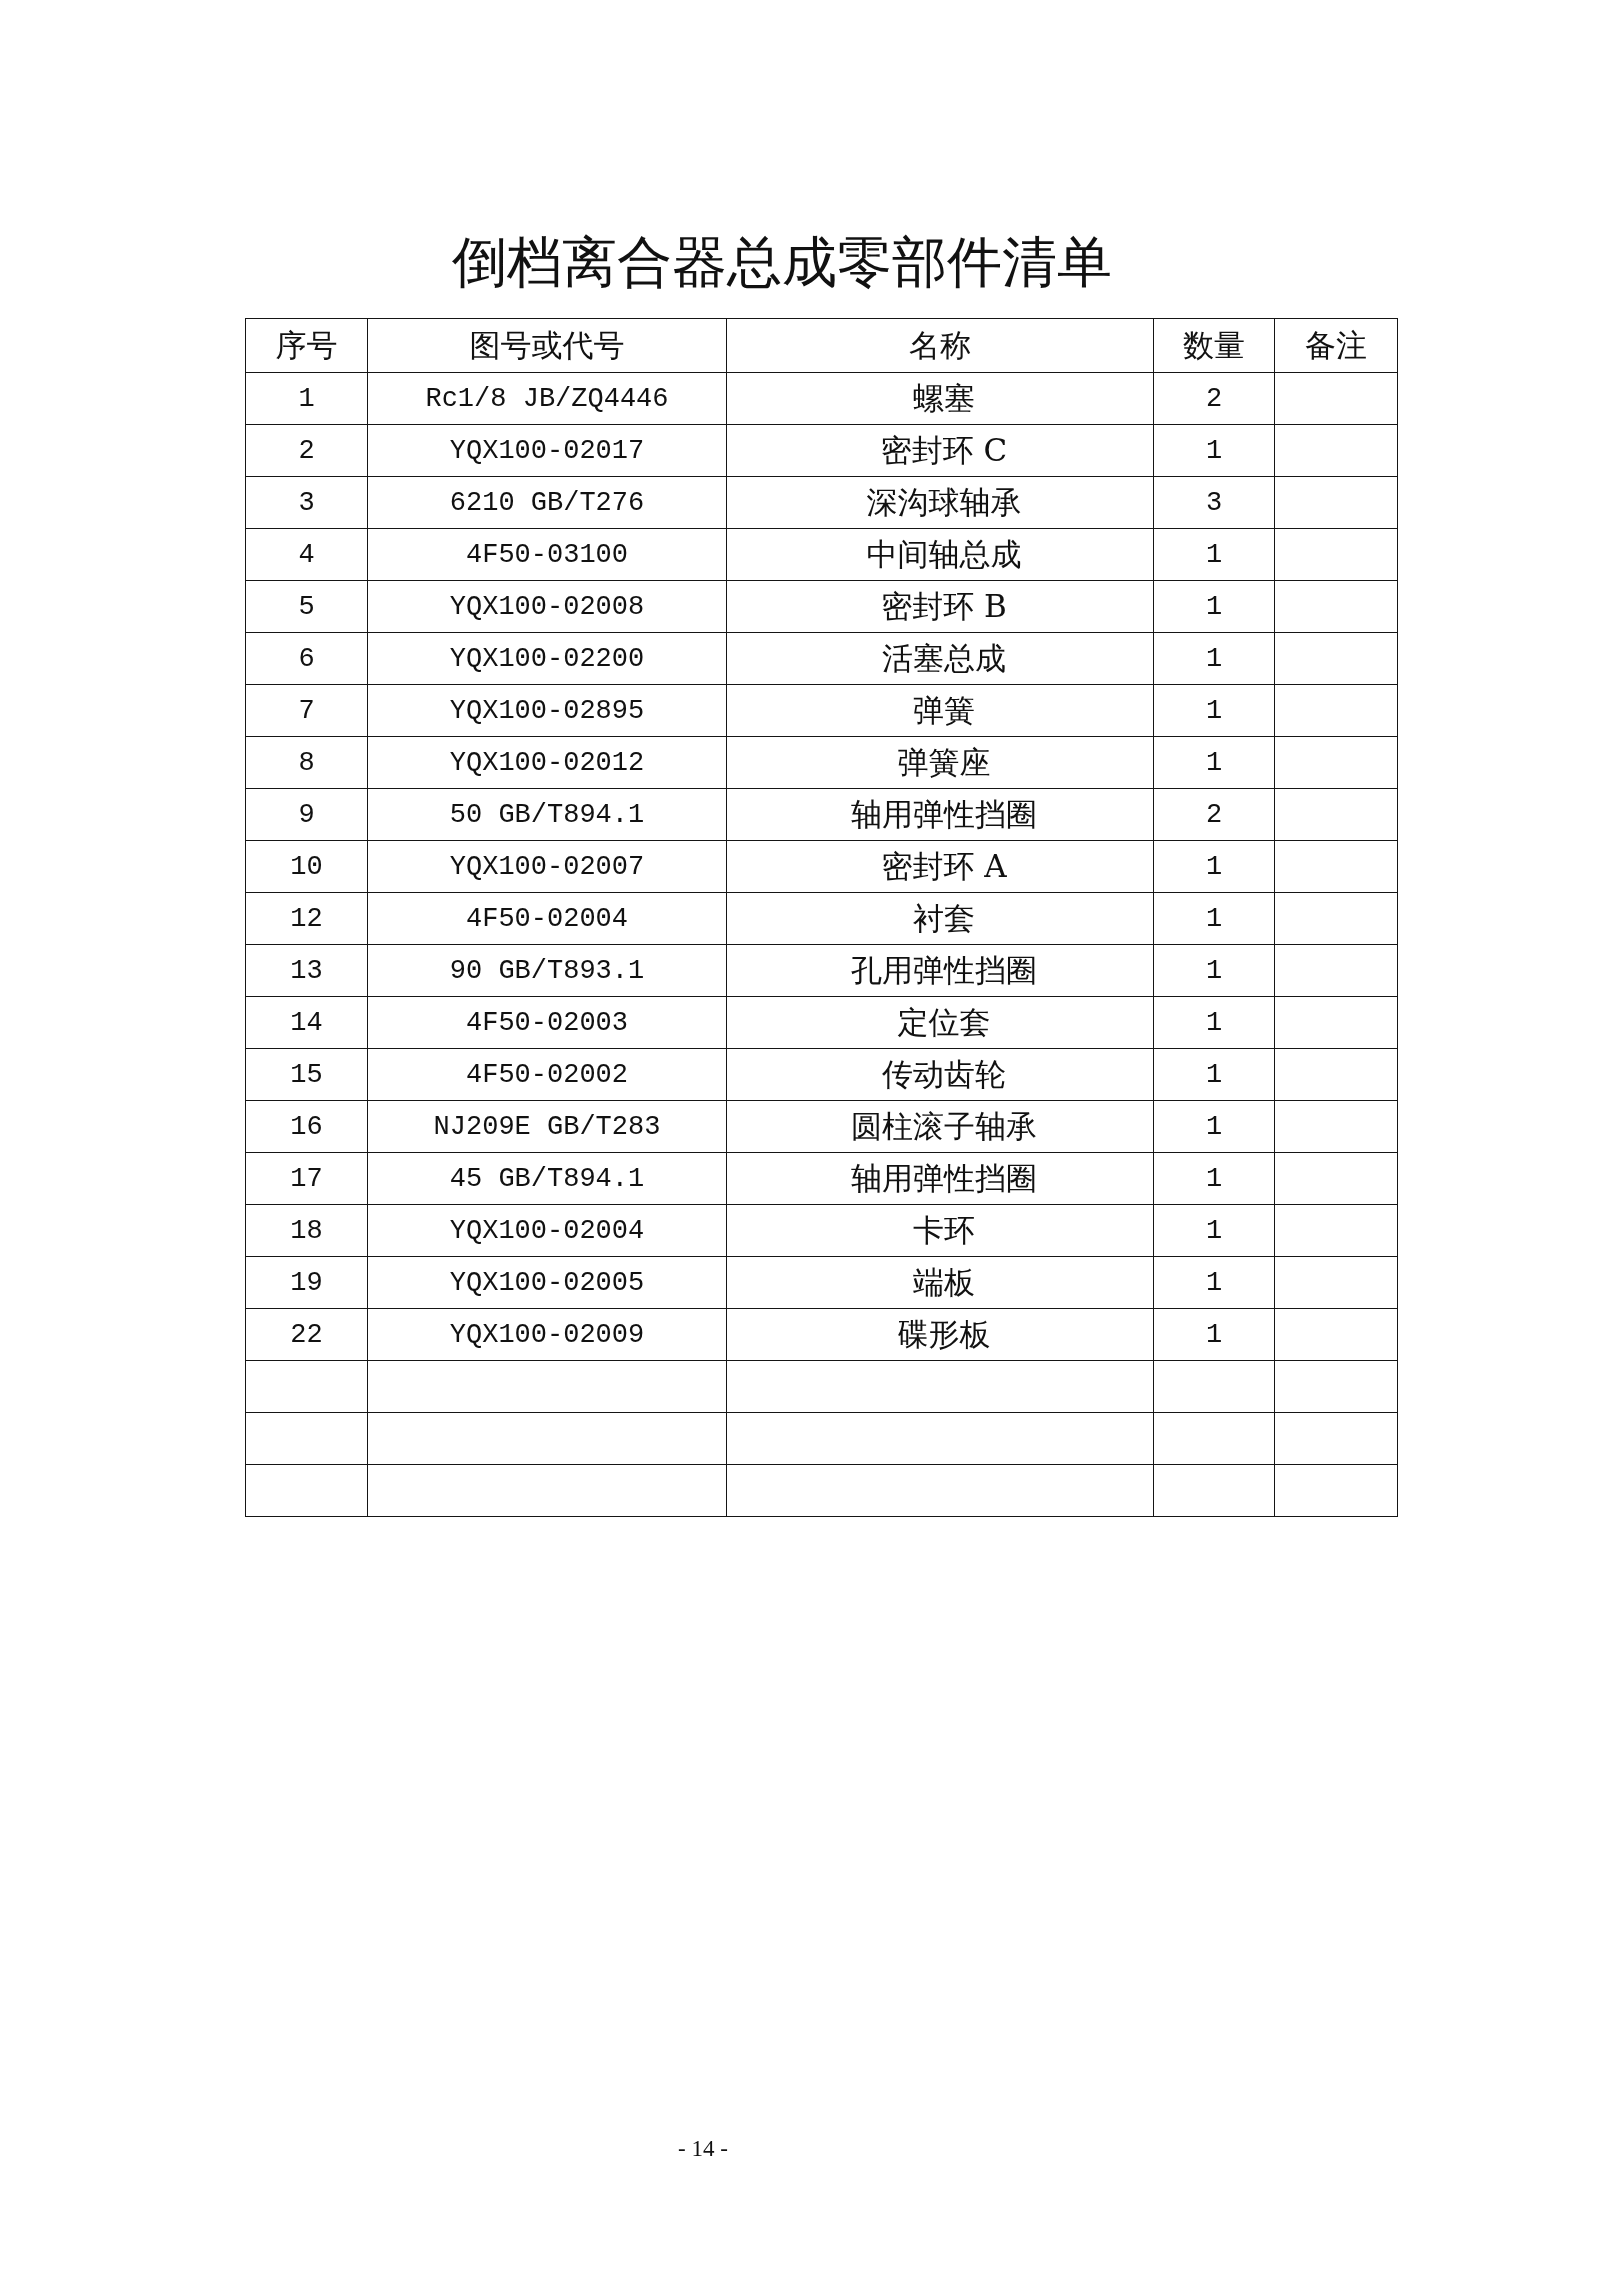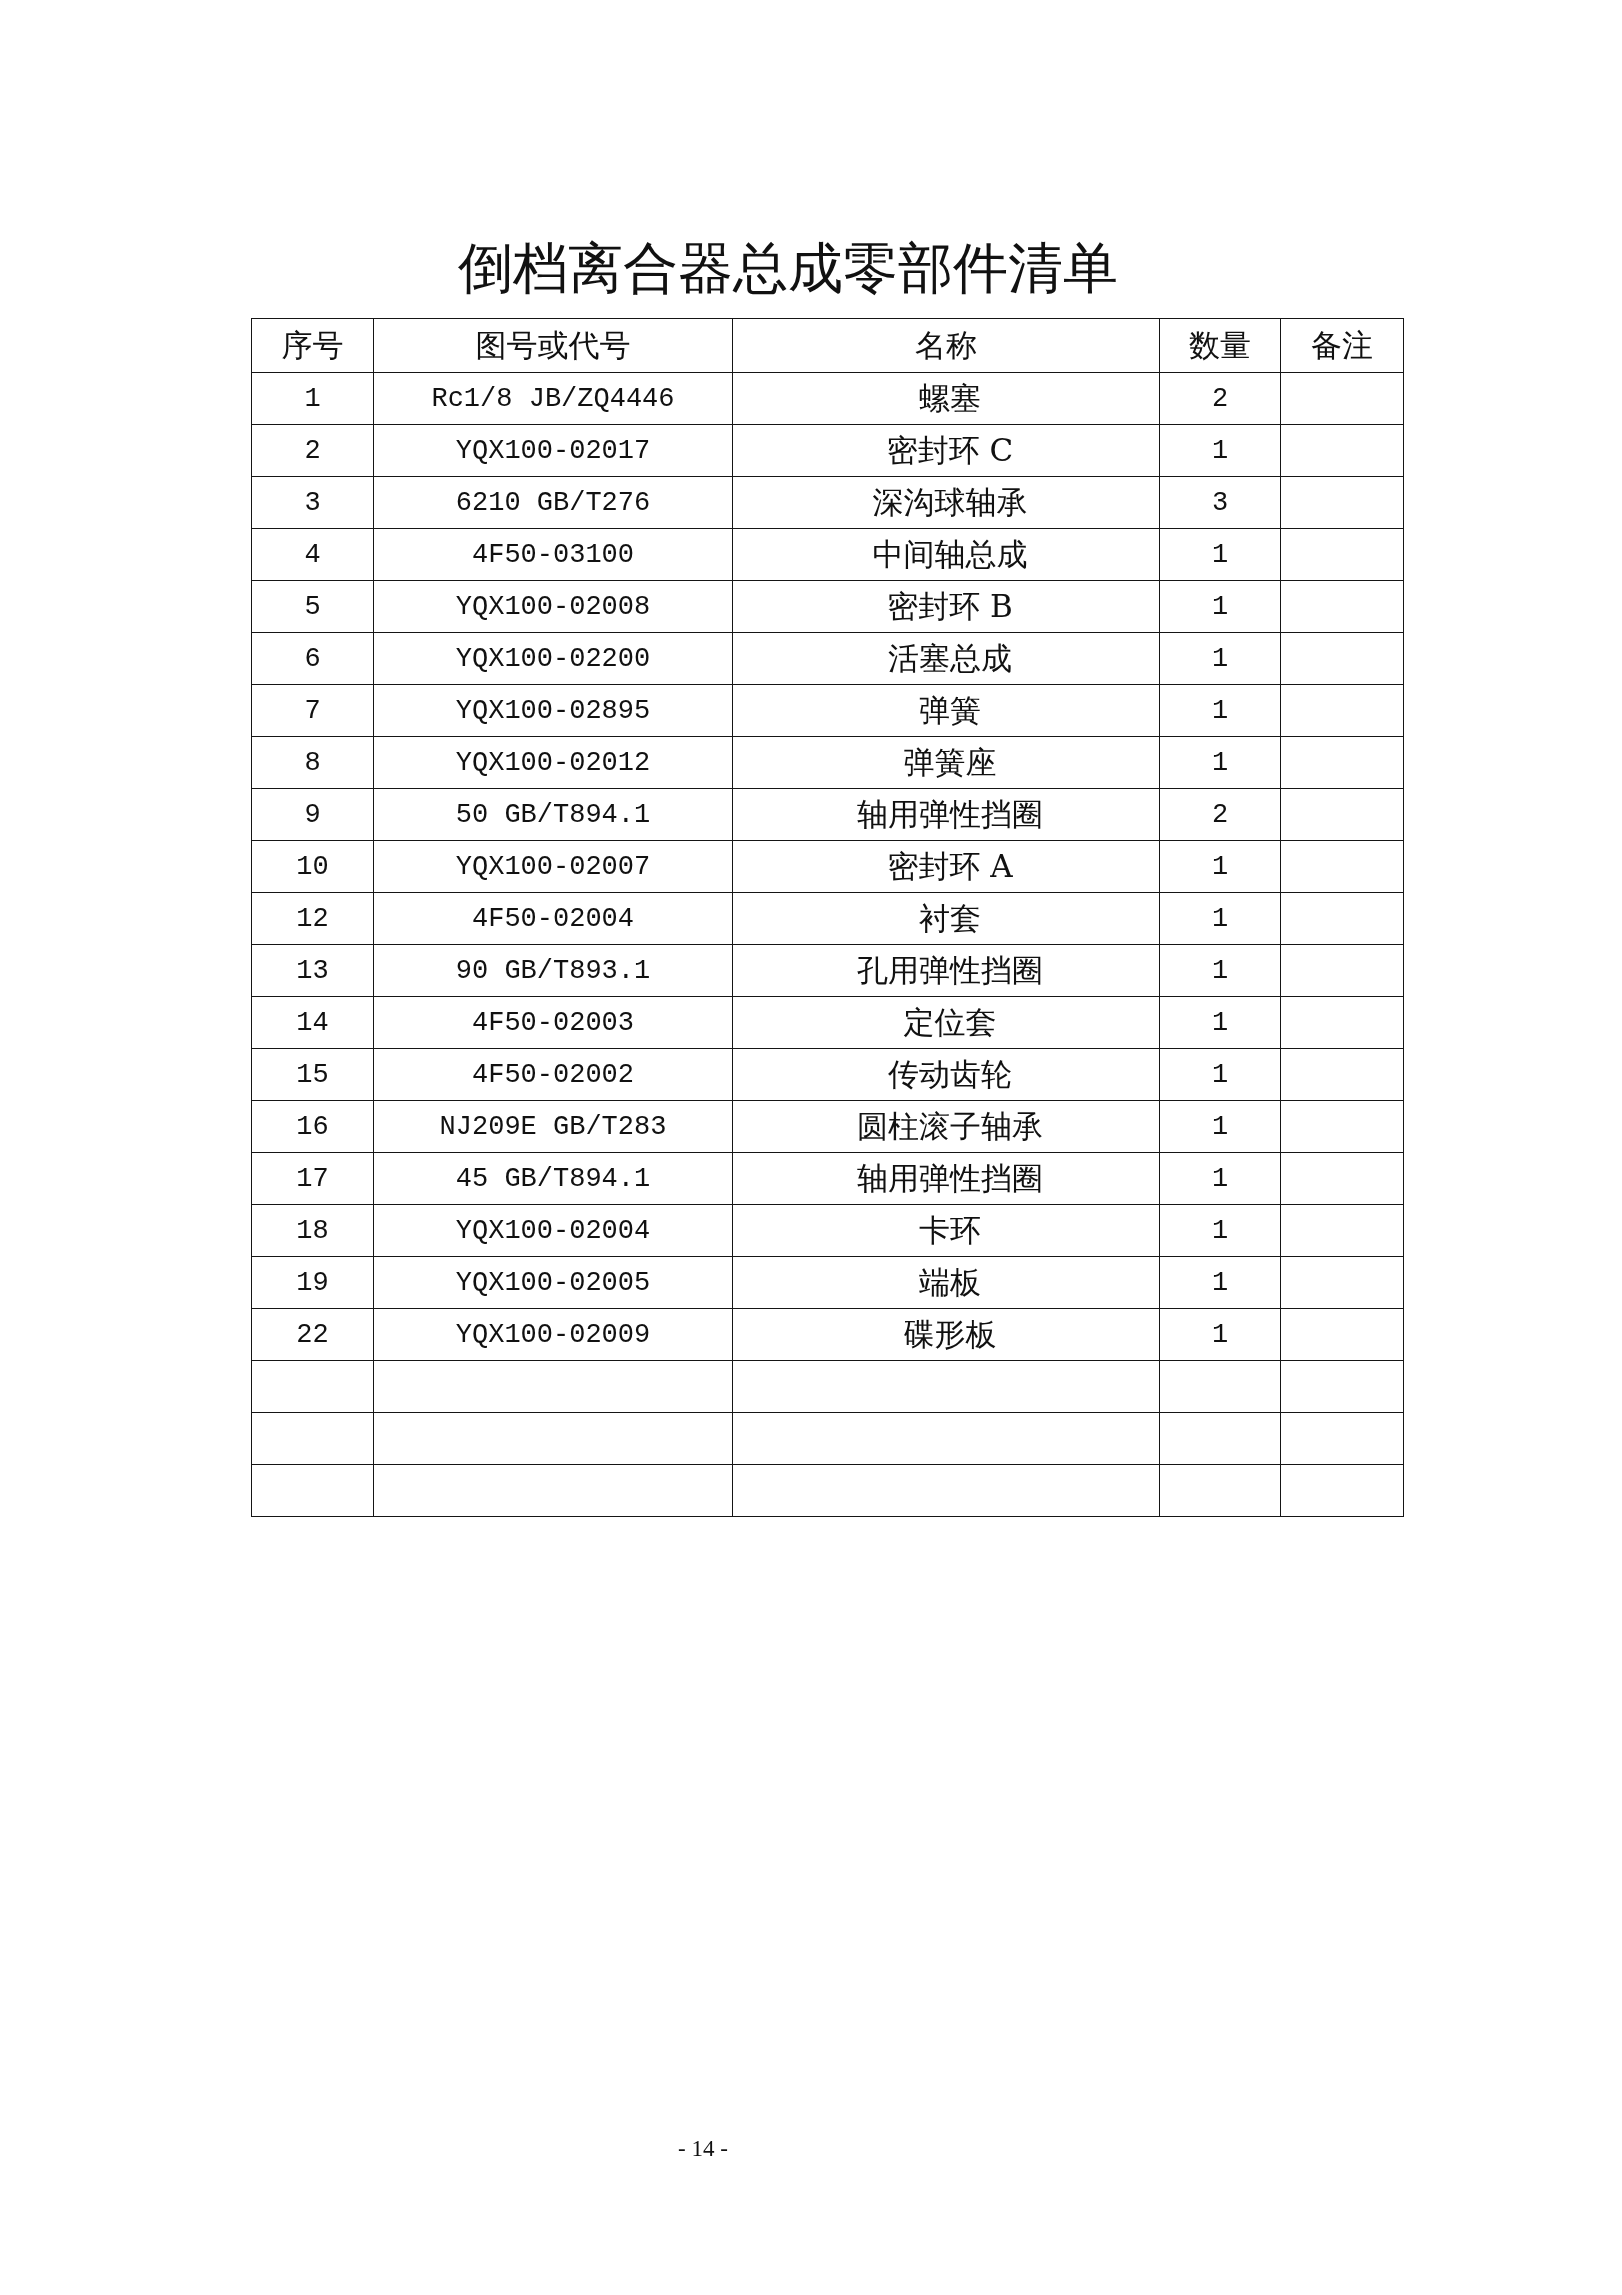--- a/index.html
+++ b/index.html
@@ -18,30 +18,29 @@
     .page-title {
       position: absolute;
       left: 0;
       top: 217px;
       width: 1548px;
       text-align: center;
       font-size: 55px;
       line-height: 75px;
       letter-spacing: 0px;
       font-weight: normal;
-      margin: 14px;
+      margin: 8px;
     }
     .parts-table {
       position: absolute;
       left: 245px;
       top: 318px;
       width: 1151px;
       border-collapse: collapse;
       table-layout: fixed;
-      margin-left: 6px;
     }
     .parts-table col.c-seq { width: 122px; }
     .parts-table col.c-code { width: 359px; }
     .parts-table col.c-name { width: 427px; }
     .parts-table col.c-qty { width: 121px; }
     .parts-table col.c-note { width: 123px; }
     .parts-table th,
     .parts-table td {
       border: 1.4px solid #151515;
       text-align: center;

